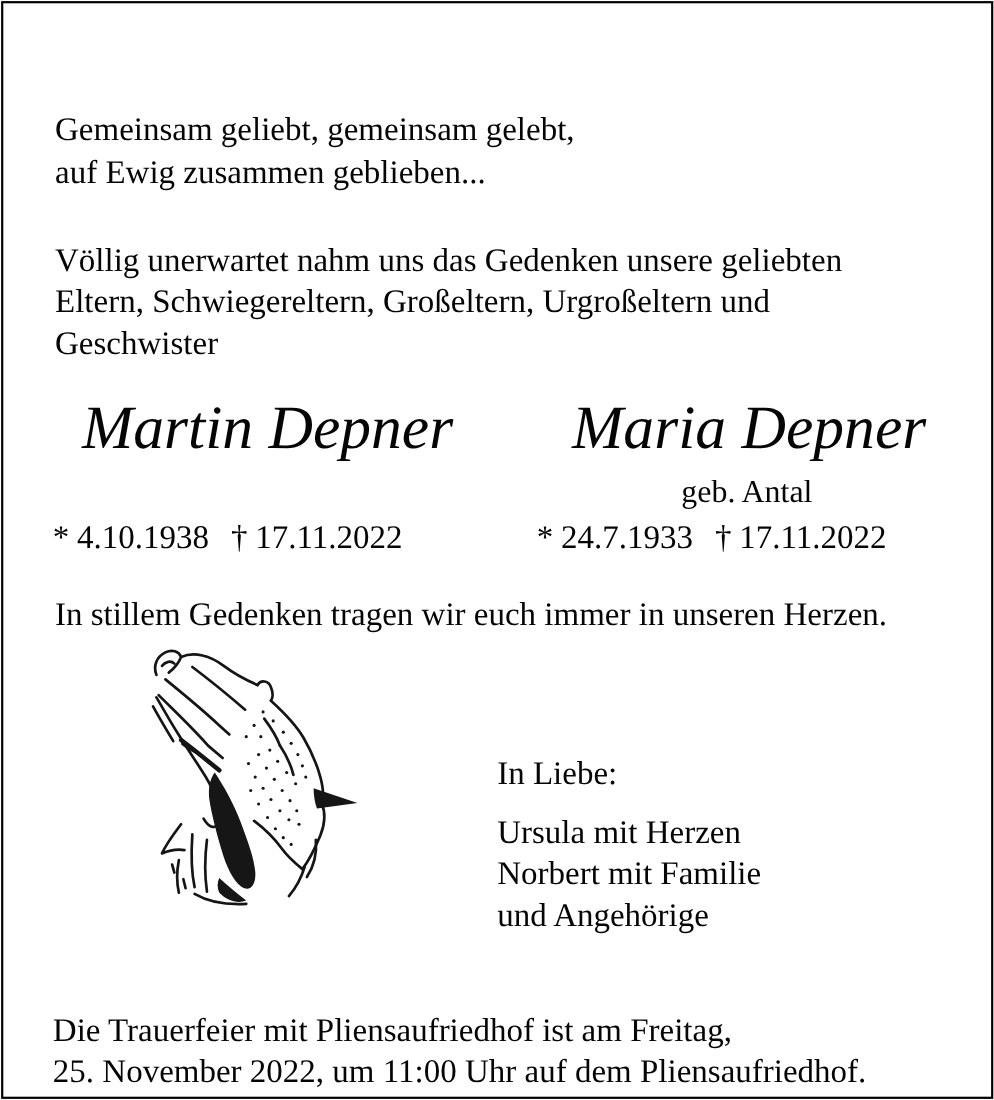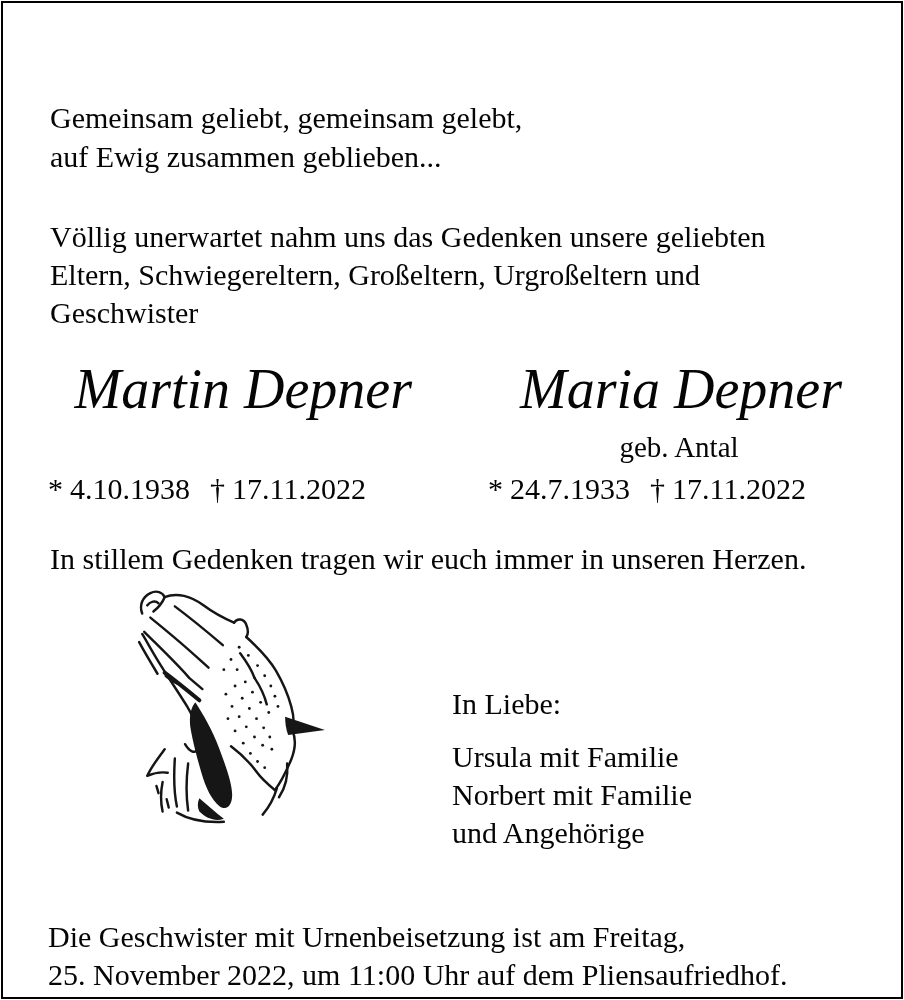--- a/index.html
+++ b/index.html
@@ -185,21 +185,21 @@
       <circle cx="121" cy="170" r="1.4"></circle>
     <circle cx="128" cy="176" r="1.4"></circle>
       <circle cx="135" cy="158" r="1.4"></circle>
       <circle cx="88" cy="80" r="1.4"></circle>
   </g>
 </svg>
 
 <div class="abs mourners-heading">In Liebe:</div>
 
 <div class="abs mourners-lines">
-  <div>Ursula mit Familie</div>
+  <div>Ursula mit Herzen</div>
   <div>Norbert mit Familie</div>
   <div>und Angehörige</div>
 </div>
 
 <div class="abs funeral">
-  <div>Die Geschwister mit Urnenbeisetzung ist am Freitag,</div>
+  <div>Die Trauerfeier mit Pliensaufriedhof ist am Freitag,</div>
   <div>25. November 2022, um 11:00 Uhr auf dem Pliensaufriedhof.</div>
 </div>
 
 </body></html>

